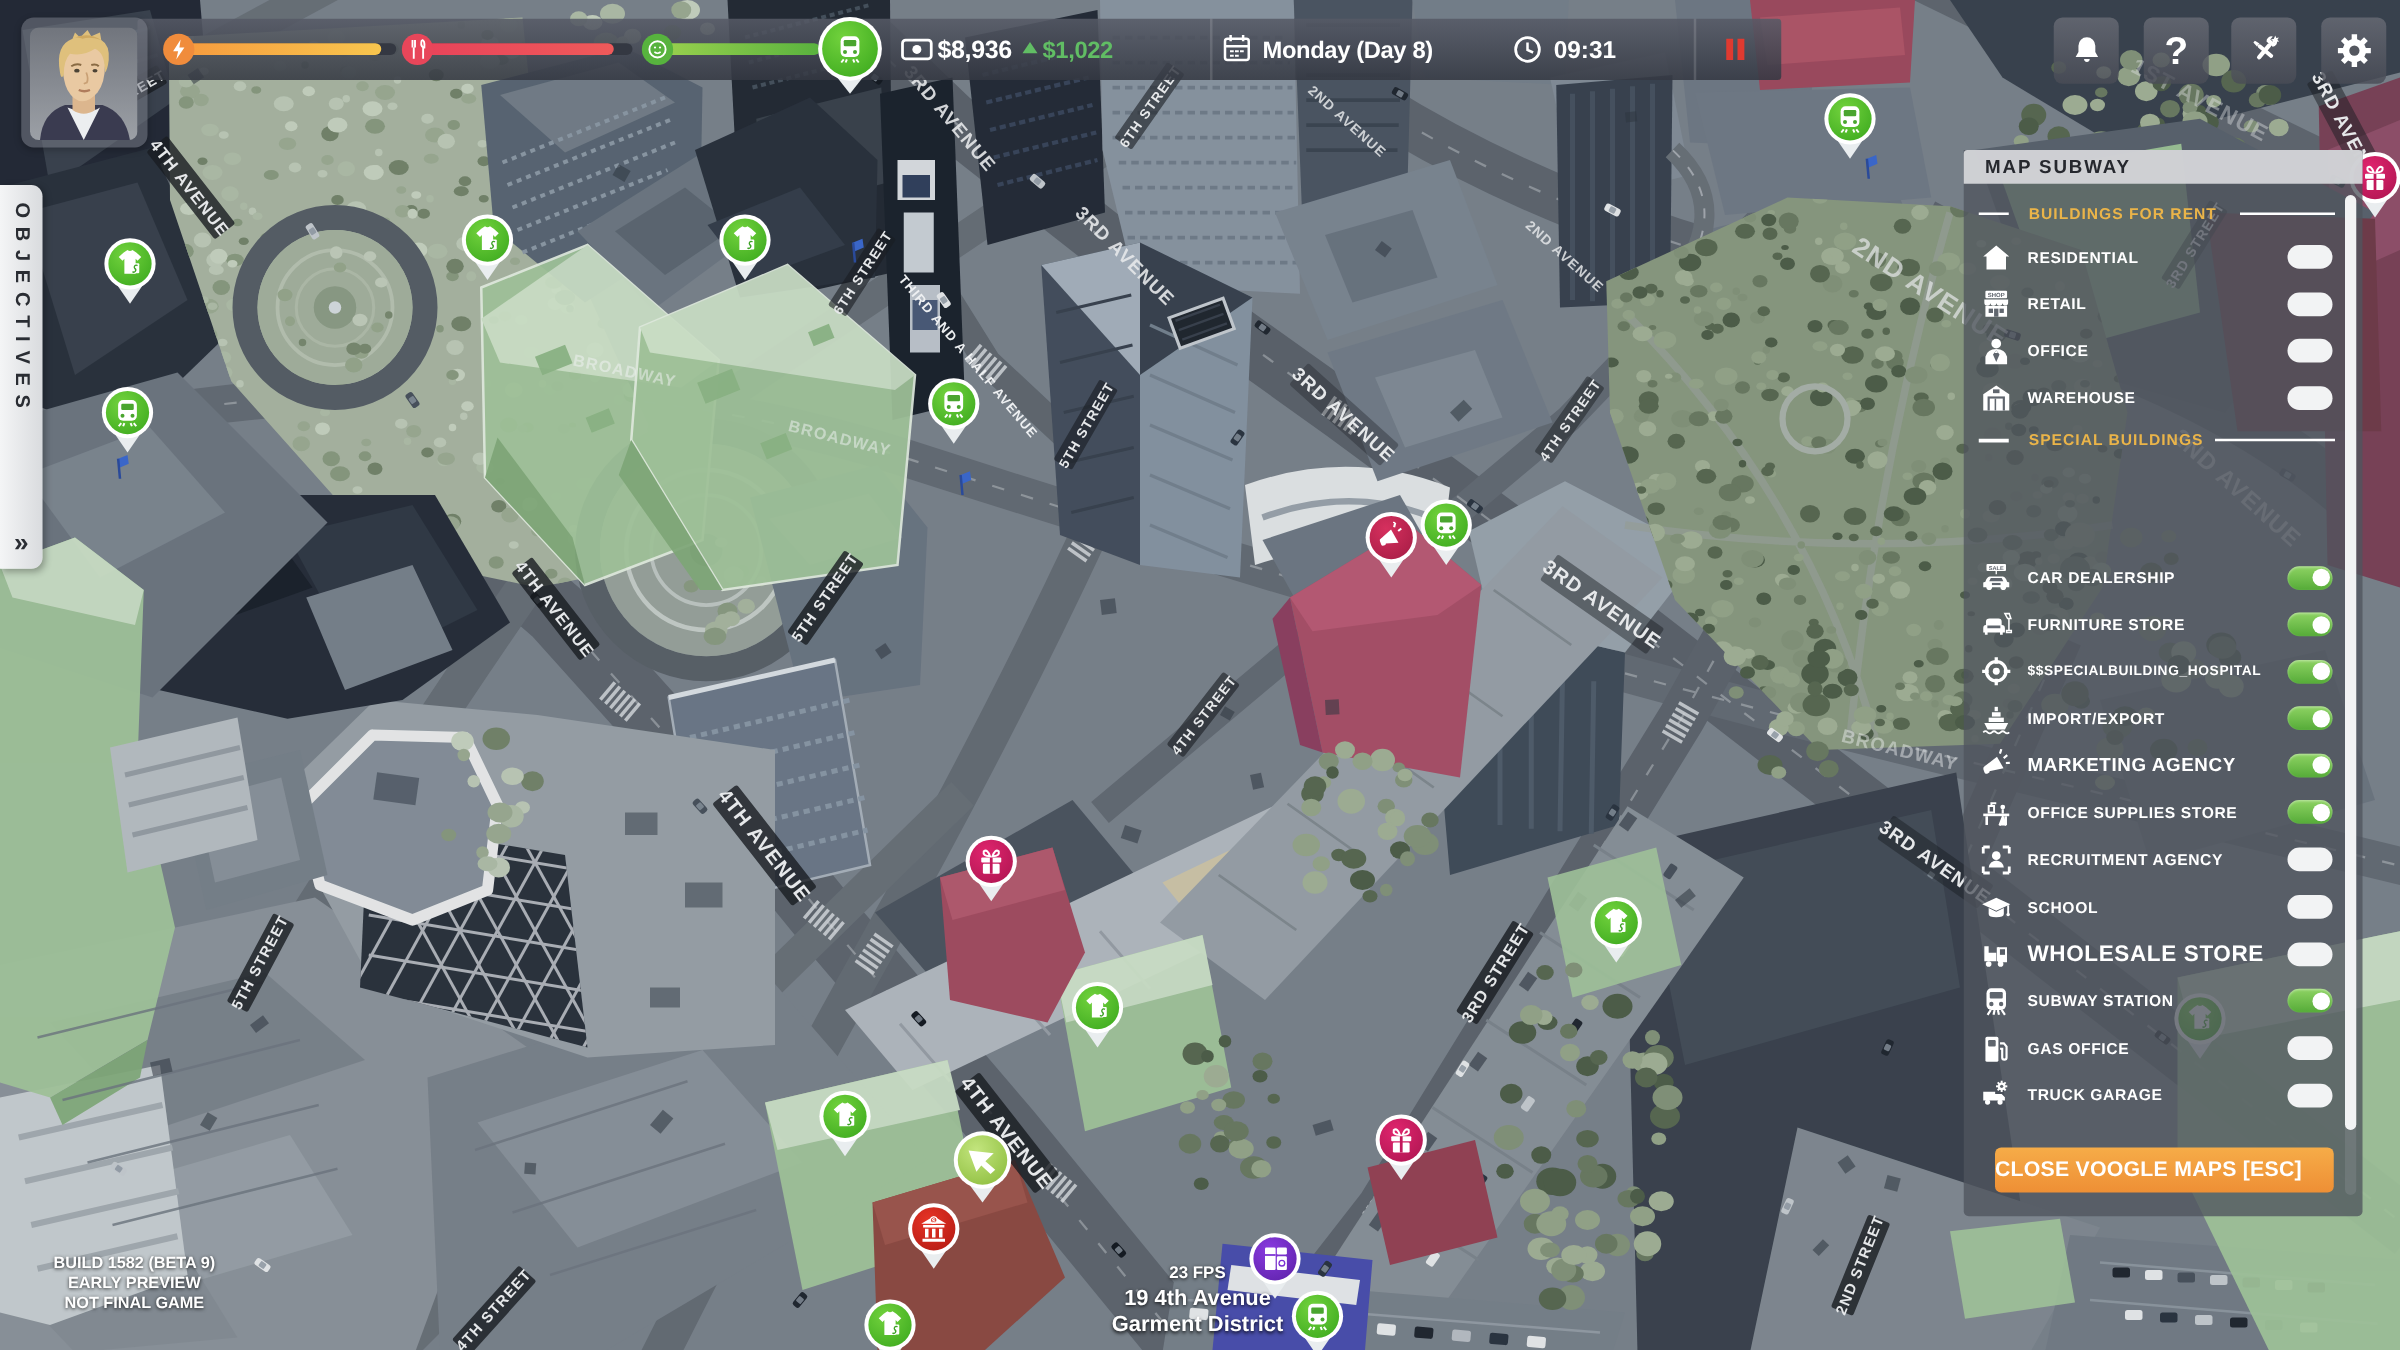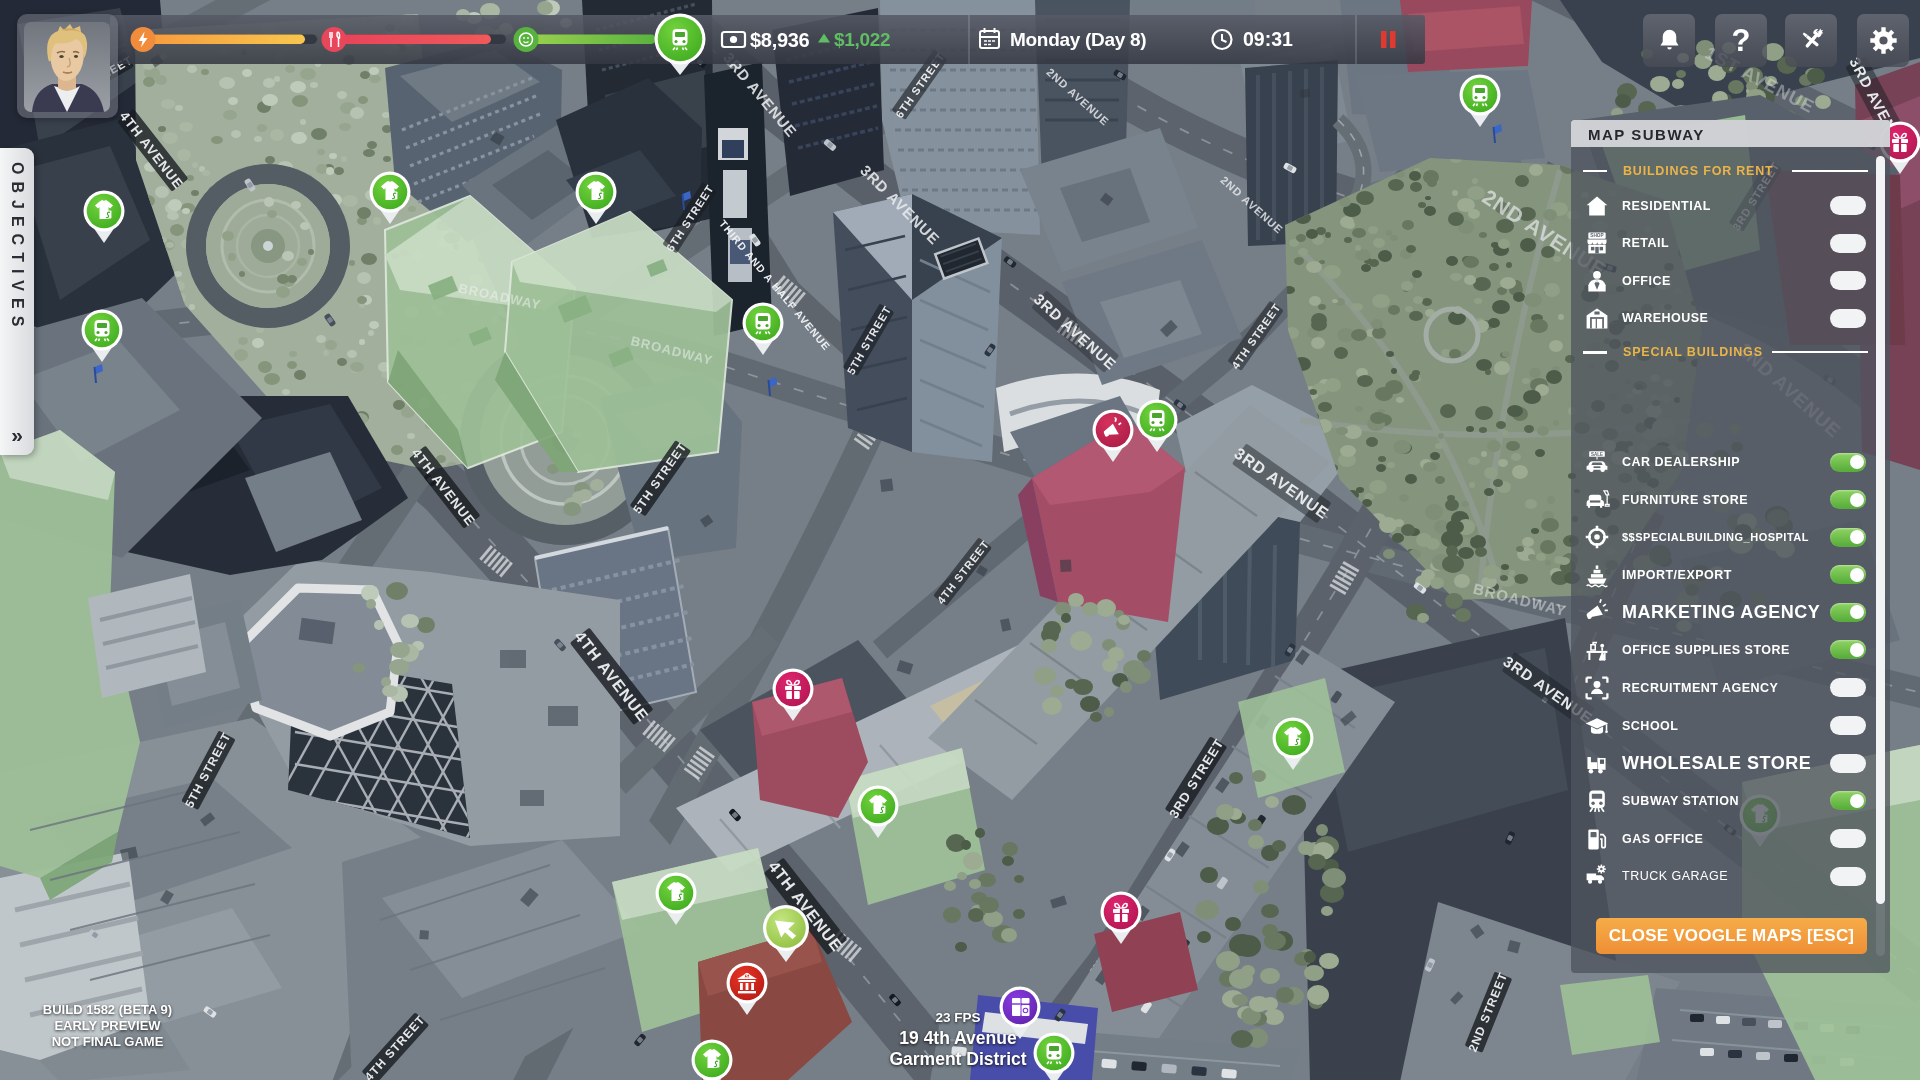--- a/index.html
+++ b/index.html
@@ -2390,21 +2390,21 @@
           </span>
         </div>
         <div style="position:absolute;left:0;top:446px;width:100%;height:38px">
           <svg viewBox="0 0 30 30" width="26" height="26" fill="#fff" style="position:absolute;left:13px;top:6px">
             <g transform="rotate(-18 15 15)">
               <path d="M4 13 L18 8 L20.5 20 L7 18.5 Z"></path>
               <rect x="2.5" y="13" width="5" height="7" rx="2"></rect>
               <path d="M21.5 6 l2.5 -3.5 M23.5 11 l4 -1.5 M24 16 l3.5 1" stroke="#fff" stroke-width="2"></path>
             </g>
           </svg>
-          <span style="position:absolute;left:51px;top:50%;transform:translateY(-50%);font-size:18px;font-weight:bold;color:#fff;letter-spacing:0.5px;white-space:nowrap">MARKETING AGENCY</span>
+          <span style="position:absolute;left:51px;top:50%;transform:translateY(-50%);font-size:15px;font-weight:bold;color:#fff;letter-spacing:0.5px;white-space:nowrap">MARKETING AGENCY</span>
           <span style="position:absolute;right:24px;top:50%;margin-top:-9.5px;width:36px;height:19px;border-radius:10px;background:linear-gradient(#8ed363,#55ab38);box-shadow:inset 0 1px 2px rgba(255,255,255,.4)">
             <span style="position:absolute;right:2.5px;top:2.5px;width:14px;height:14px;border-radius:50%;background:#fff"></span>
           </span>
         </div>
         <div style="position:absolute;left:0;top:483.5px;width:100%;height:38px">
           <svg viewBox="0 0 30 30" width="26" height="26" fill="#fff" style="position:absolute;left:13px;top:6px">
             <rect x="3" y="16" width="24" height="2.4"></rect>
             <rect x="5" y="18.5" width="2.4" height="8"></rect>
             <rect x="22.5" y="18.5" width="2.4" height="8"></rect>
             <path d="M8 15 L8 9 L13 9 L13 15 Z M10.5 9 L10.5 6.5 L15 6.5" stroke="#fff" stroke-width="1.8" fill="none"></path>
@@ -2480,29 +2480,29 @@
               <rect x="-0.9" y="-5.2" width="1.8" height="2" transform="rotate(0)"></rect>
               <rect x="-0.9" y="-5.2" width="1.8" height="2" transform="rotate(45)"></rect>
               <rect x="-0.9" y="-5.2" width="1.8" height="2" transform="rotate(90)"></rect>
               <rect x="-0.9" y="-5.2" width="1.8" height="2" transform="rotate(135)"></rect>
               <rect x="-0.9" y="-5.2" width="1.8" height="2" transform="rotate(180)"></rect>
               <rect x="-0.9" y="-5.2" width="1.8" height="2" transform="rotate(225)"></rect>
               <rect x="-0.9" y="-5.2" width="1.8" height="2" transform="rotate(270)"></rect>
               <rect x="-0.9" y="-5.2" width="1.8" height="2" transform="rotate(315)"></rect>
             </g>
           </svg>
-          <span style="position:absolute;left:51px;top:50%;transform:translateY(-50%);font-size:12.5px;font-weight:normal;color:#fff;letter-spacing:0.5px;white-space:nowrap">TRUCK GARAGE</span>
+          <span style="position:absolute;left:51px;top:50%;transform:translateY(-50%);font-size:12.5px;font-weight:bold;color:#fff;letter-spacing:0.5px;white-space:nowrap">TRUCK GARAGE</span>
           <span style="position:absolute;right:24px;top:50%;margin-top:-9.5px;width:36px;height:19px;border-radius:10px;background:#f2f3f4"></span>
         </div>
   </div>
 
   <div style="position:absolute;right:5px;top:36px;width:9px;height:800px;background:rgba(150,153,160,0.28);border-radius:5px"></div>
   <div style="position:absolute;right:5px;top:36px;width:9px;height:748px;background:#f2f3f4;border-radius:5px"></div>
 
-  <div style="position:absolute;left:25px;top:798px;width:271px;height:36px;border-radius:5px;background:linear-gradient(180deg,#f6ac48,#ee8f35);display:flex;align-items:center;justify-content:center">
+  <div style="position:absolute;left:25px;top:798px;width:271px;height:36px;border-radius:5px;background:linear-gradient(180deg,#f6ac48,#ee8f35);display:flex;align-items:center;">
     <span style="font-size:17px;font-weight:bold;color:#fff;letter-spacing:0.2px;white-space:nowrap">CLOSE VOOGLE MAPS [ESC]</span>
   </div>
 </div>
 
 <div style="position:absolute;left:20px;top:1002px;width:175px;z-index:20;text-align:center;color:#fff;font-size:13px;font-weight:bold;line-height:16px;text-shadow:0 1px 3px rgba(0,0,0,0.8)">BUILD 1582 (BETA 9)<br>EARLY PREVIEW<br>NOT FINAL GAME</div>
 
 <div style="position:absolute;left:858px;top:1010px;width:200px;z-index:20;text-align:center;color:#fff;text-shadow:0 1px 3px rgba(0,0,0,0.85)">
   <div style="font-size:13.5px;font-weight:bold">23 FPS</div>
   <div style="font-size:17.5px;font-weight:bold;margin-top:3px;line-height:21px">19 4th Avenue<br>Garment District</div>
 </div>

